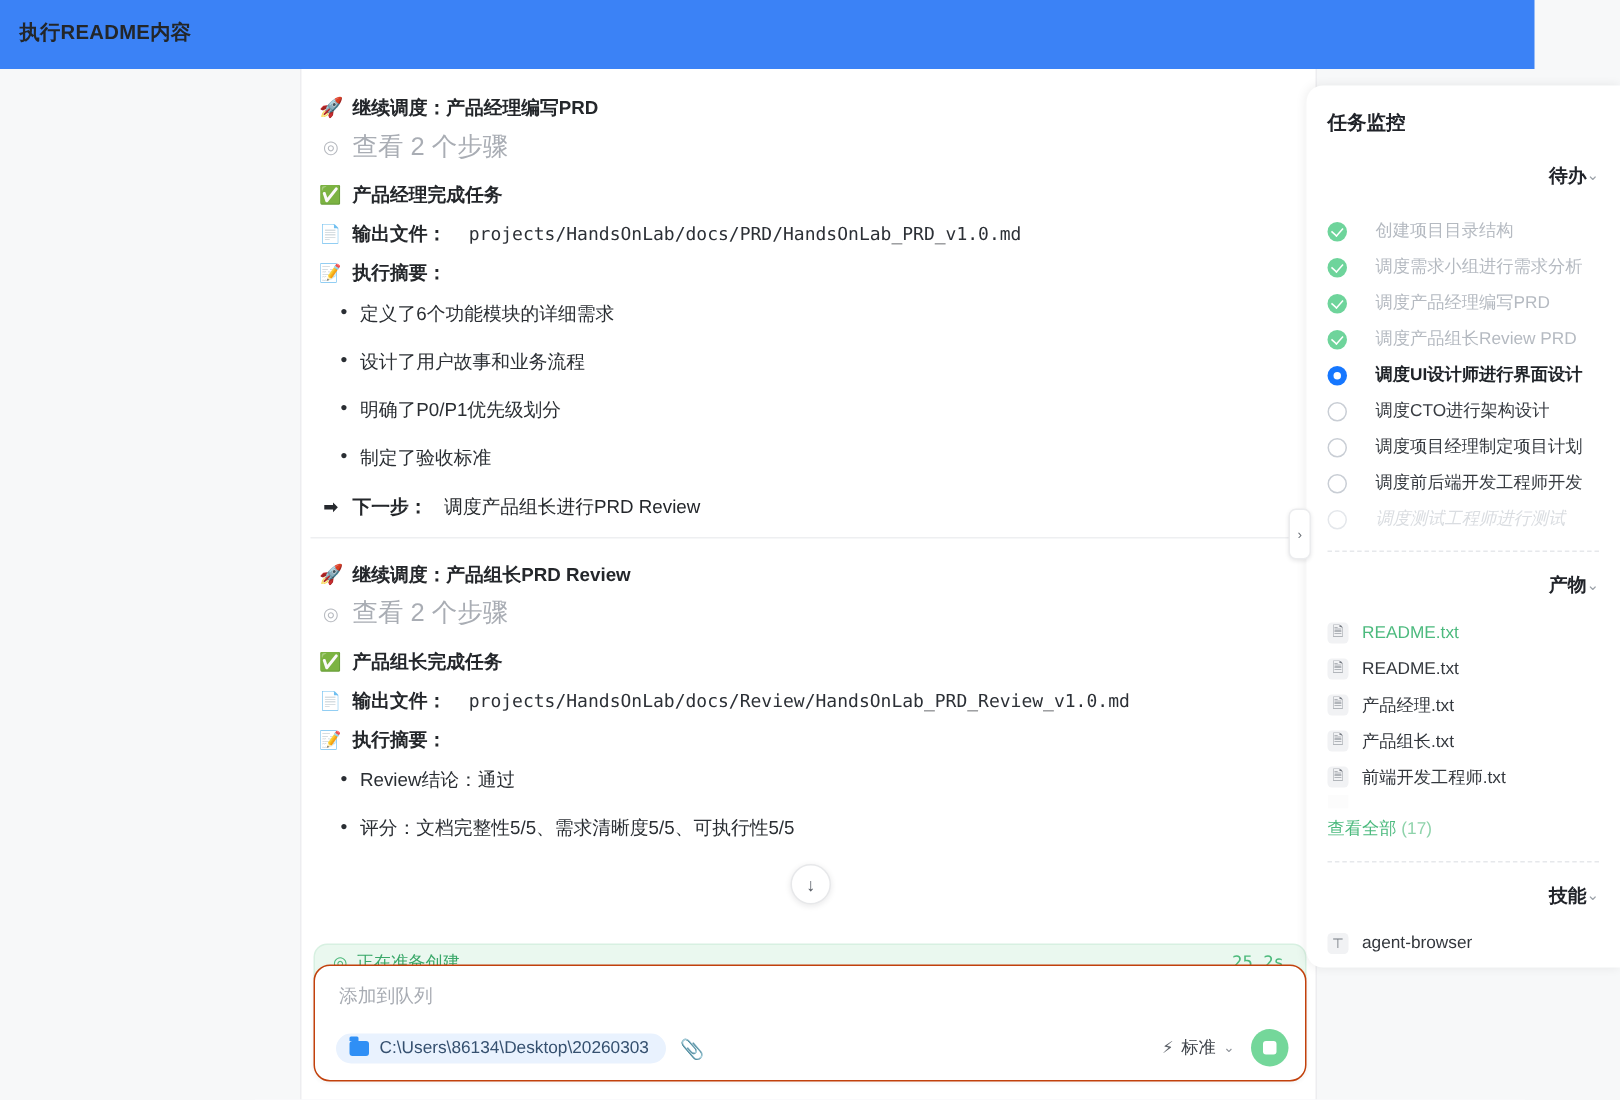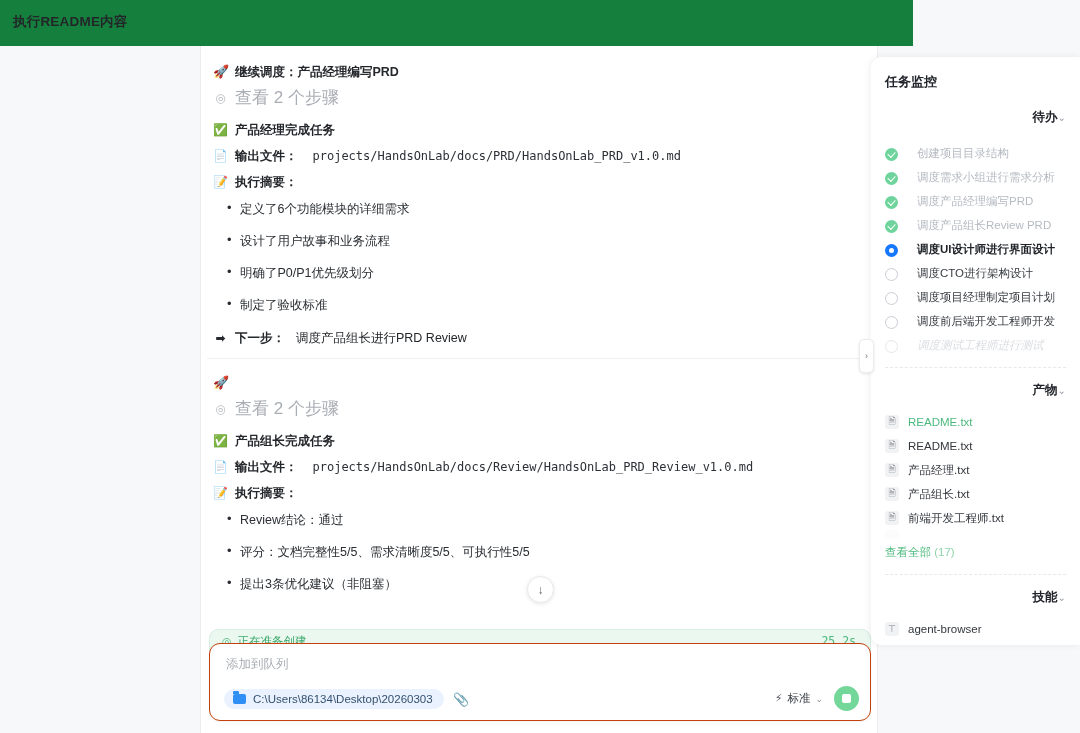--- a/index.html
+++ b/index.html
@@ -7,22 +7,22 @@
     width: 1080px; height: 733px;
     background: #f7f8f9;
     font-family: "Liberation Sans", "DejaVu Sans", sans-serif;
     color: #1f2328;
     overflow: hidden;
   }
   .app { position: relative; width: 1080px; height: 733px; }
 
   
   .topbar {
-    position: absolute; left: 0; top: 0; width: 913px; height: 46px;
-    background: #15803d;
+    position: absolute; left: 0; top: 0; width: 1023px; height: 46px;
+    background: #3b82f6;
   }
   .topbar-title {
     position: absolute; left: 13px; top: 13px;
     font-size: 13.5px; font-weight: 700; color: #232629;
     letter-spacing: .2px;
   }
 
   
   .center-col {
     position: absolute; left: 200px; top: 46px;
@@ -272,20 +272,21 @@
         <div class="nextstep">
           <span class="ico arrow">➡</span>
           <span class="t-label">下一步：</span>
           <span class="t-normal">调度产品组长进行PRD Review</span>
         </div>
       </div>
 
       <div class="msg-block">
         <div class="line">
           <span class="ico rocket">🚀</span>
+          <span class="t-strong">继续调度：产品组长PRD Review</span>
         </div>
         <div class="line">
           <span class="ico target">◎</span>
           <span class="t-muted">查看 2 个步骤</span>
         </div>
         <div class="line" style="margin-top:12px">
           <span class="ico check">✅</span>
           <span class="t-strong">产品组长完成任务</span>
         </div>
         <div class="line">
@@ -293,21 +294,20 @@
           <span class="t-label">输出文件：</span>
           <span class="t-path">projects/HandsOnLab/docs/Review/HandsOnLab_PRD_Review_v1.0.md</span>
         </div>
         <div class="line">
           <span class="ico memo">📝</span>
           <span class="t-label">执行摘要：</span>
         </div>
         <ul class="bullets">
           <li>Review结论：通过</li>
           <li>评分：文档完整性5/5、需求清晰度5/5、可执行性5/5</li>
-          <li>提出3条优化建议（非阻塞）</li>
 
         </ul>
 
       </div>
 
     </div>
 
     <div class="scroll-down-btn">
       <span>↓</span>
     </div>

